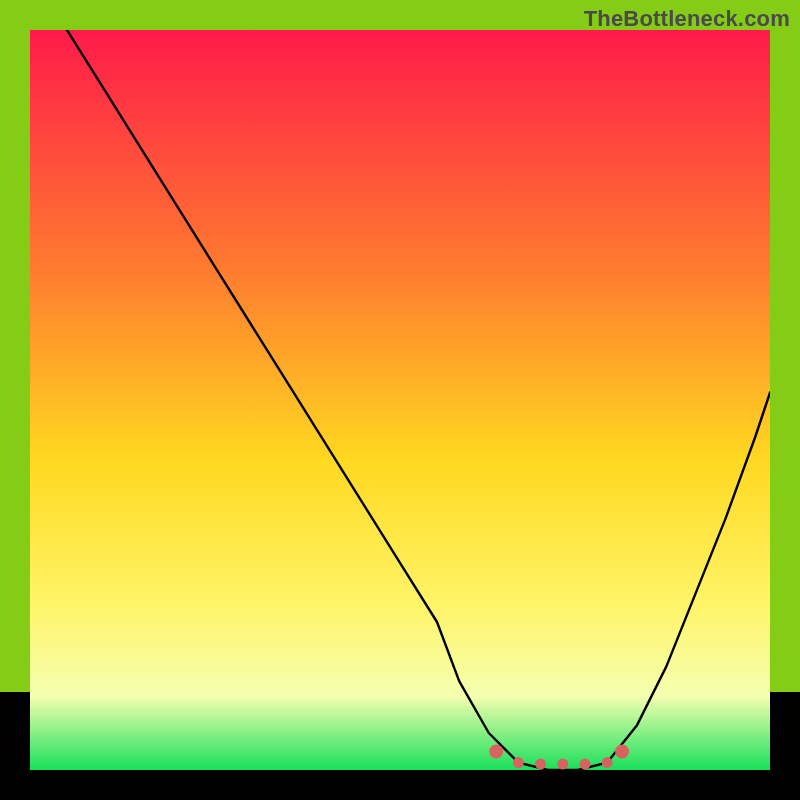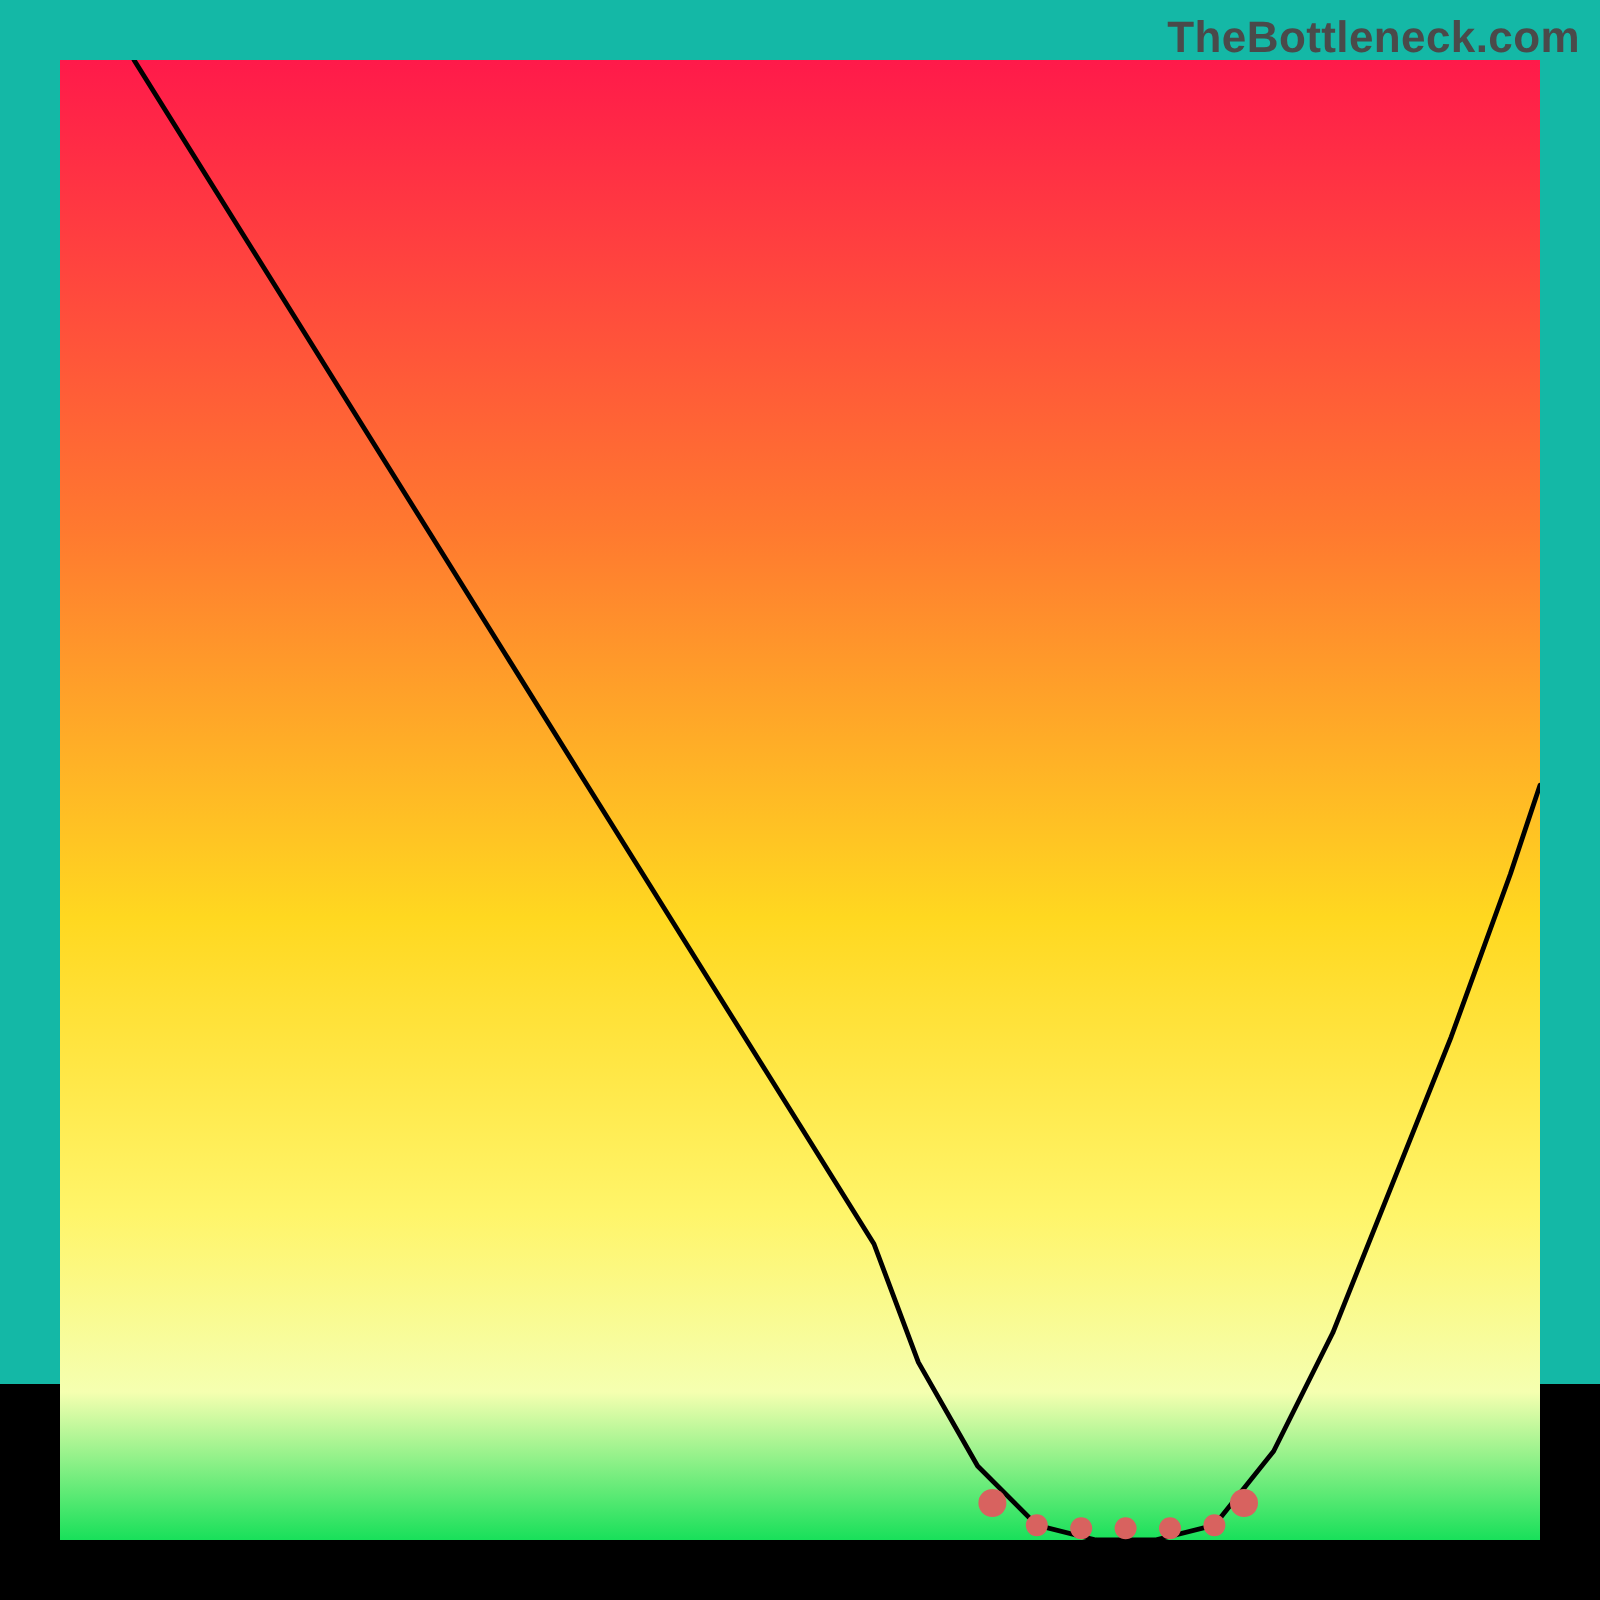--- a/index.html
+++ b/index.html
@@ -8,21 +8,21 @@
     width: 800px;
     height: 800px;
     background: #000;
     overflow: hidden;
     font-family: Arial, Helvetica, sans-serif;
   }
   .frame {
     position: relative;
     width: 800px;
     height: 692px;
-    background: #14b8a6;
+    background: #84cc16;
   }
   .watermark {
     position: absolute;
     top: 6px;
     right: 10px;
     color: #4a4a4a;
     font-size: 22px;
     font-weight: 600;
     letter-spacing: 0.2px;
     z-index: 10;

